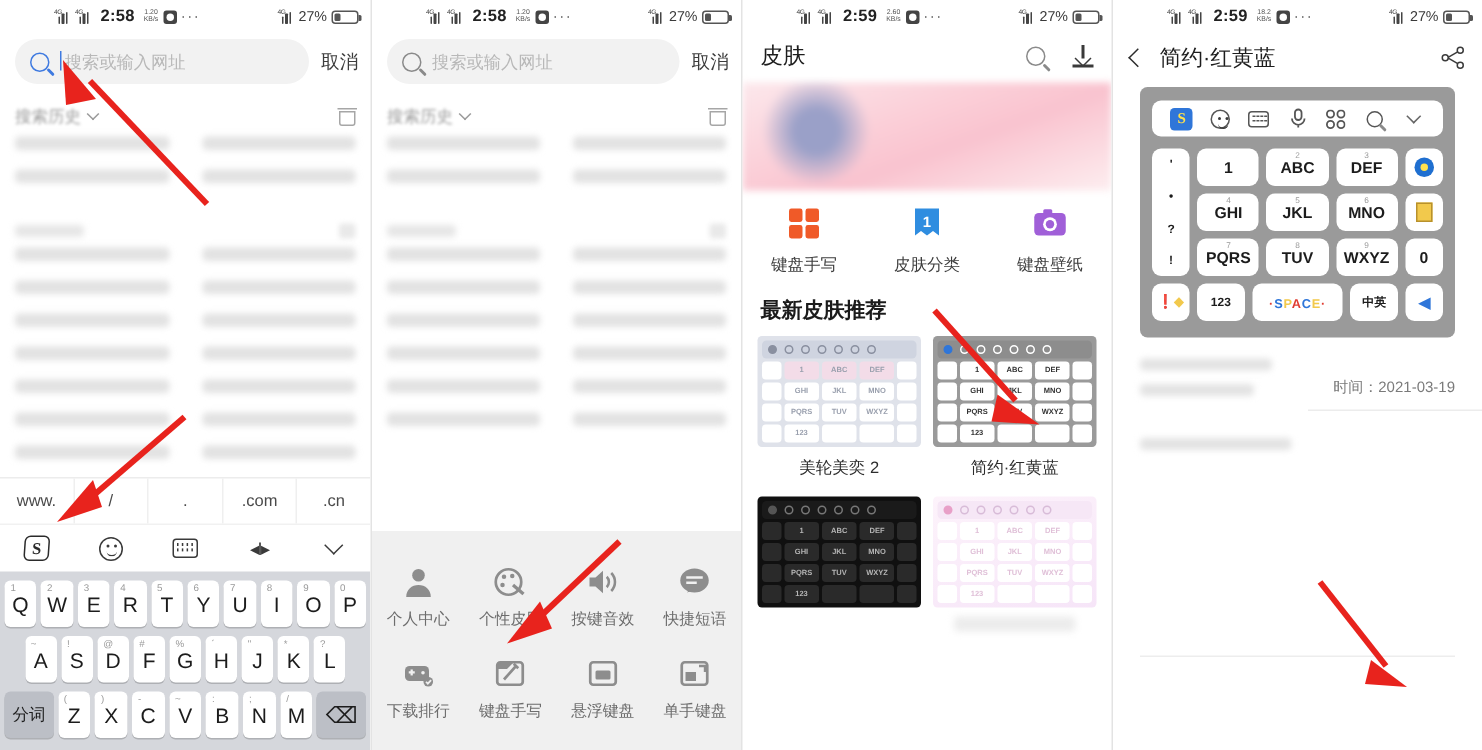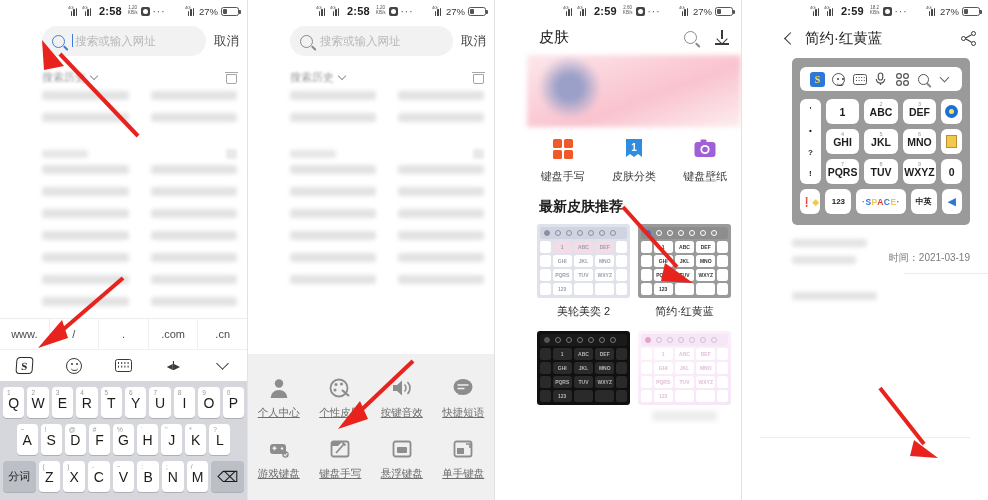--- a/index.html
+++ b/index.html
@@ -3,21 +3,21 @@
 <meta charset="utf-8">
 <style>
   * { box-sizing: border-box; margin: 0; padding: 0; }
   html, body {
     width: 988px; height: 500px;
     background: #ffffff;
     font-family: "Liberation Sans", "DejaVu Sans", sans-serif;
     overflow: hidden;
   }
   .screens { display: flex; width: 988px; height: 500px; }
-  .panel { width: 247px; height: 500px; position: relative; overflow: hidden; background: #fff; padding-left: 32px; }
+  .panel { width: 247px; height: 500px; position: relative; overflow: hidden; background: #fff; }
   .panel + .panel { border-left: 1px solid #e3e3e3; }
   .panel4 { width: 247px; }
 
   
   .statusbar {
     height: 22px; display: flex; align-items: center;
     font-size: 9.5px; color: #3a3a3a; padding: 0 8px;
     position: relative;
   }
   .sb-left { display: flex; align-items: center; gap: 3px; margin-left: 28px; }
@@ -99,21 +99,21 @@
     font-size:14px; color:#1c1c1c; box-shadow:0 1px 0 rgba(0,0,0,.18);
   }
   .key sup { position:absolute; top:2px; left:4px; font-size:6.5px; color:#9a9a9a; font-weight:normal;}
   .key.wide { flex:1.5; background:#bcbfc6; font-size:11px; }
   .spacer { flex:.5; }
 
   
   .menu-panel { position:absolute; left:0; right:0; bottom:0; background:#f0f0f0; padding: 14px 0 10px; }
   .mrow { display:flex; }
   .mitem { flex:1; display:flex; flex-direction:column; align-items:center; gap:7px; padding: 9px 0;}
-  .mlabel { font-size: 10.5px; color:#6d6d6d;text-decoration:underline; }
+  .mlabel { font-size: 10.5px; color:#6d6d6d; }
   .micon { width:22px; height:22px; position:relative; }
 
   
   .p3head { display:flex; align-items:center; padding: 6px 12px 8px; }
   .p3title { font-size: 15px; color:#1d1d1d; font-weight:500; }
   .p3head .sp { flex:1; }
   .dl { width:14px;height:15px;position:relative; }
   .dl:before{content:"";position:absolute;left:6px;top:0;width:1.6px;height:9px;background:#3a3a3a;}
   .dl:after{content:"";position:absolute;left:3px;top:5px;width:7px;height:7px;border-right:1.6px solid #3a3a3a;border-bottom:1.6px solid #3a3a3a;transform:rotate(45deg);}
   .dlbase{position:absolute;bottom:0;left:0;right:0;height:1.6px;background:#3a3a3a;}
@@ -519,21 +519,21 @@
             <span class="micon">
               <svg width="22" height="22" viewBox="0 0 22 22">
                   <rect x="2" y="6" width="16" height="10" rx="3" fill="#8d8d8d"></rect>
                   <rect x="4.5" y="9.5" width="4" height="1.5" fill="#f0f0f0"></rect>
                   <rect x="5.7" y="8.3" width="1.5" height="4" fill="#f0f0f0"></rect>
                   <circle cx="14" cy="10.5" r="1.2" fill="#f0f0f0"></circle>
                   <circle cx="17.5" cy="16.5" r="3.2" fill="#8d8d8d"></circle>
                   <path d="M16 16.5l1.2 1.3 2.2-2.4" stroke="#f0f0f0" stroke-width="1.2" fill="none"></path>
                 </svg>
             </span>
-            <span class="mlabel">游戏键盘</span>
+            <span class="mlabel">下载排行</span>
           </div>
           <div class="mitem">
             <span class="micon">
               <svg width="22" height="22" viewBox="0 0 22 22">
                   <path d="M3 4h10l-4 4H3z" fill="#8d8d8d"></path>
                   <rect x="2.5" y="3.5" width="17" height="15" rx="2" fill="none" stroke="#8d8d8d" stroke-width="1.8"></rect>
                   <path d="M7 15 L15 6 M13.5 4.5l3 3" stroke="#8d8d8d" stroke-width="1.8" fill="none"></path>
                 </svg>
             </span>
             <span class="mlabel">键盘手写</span>

